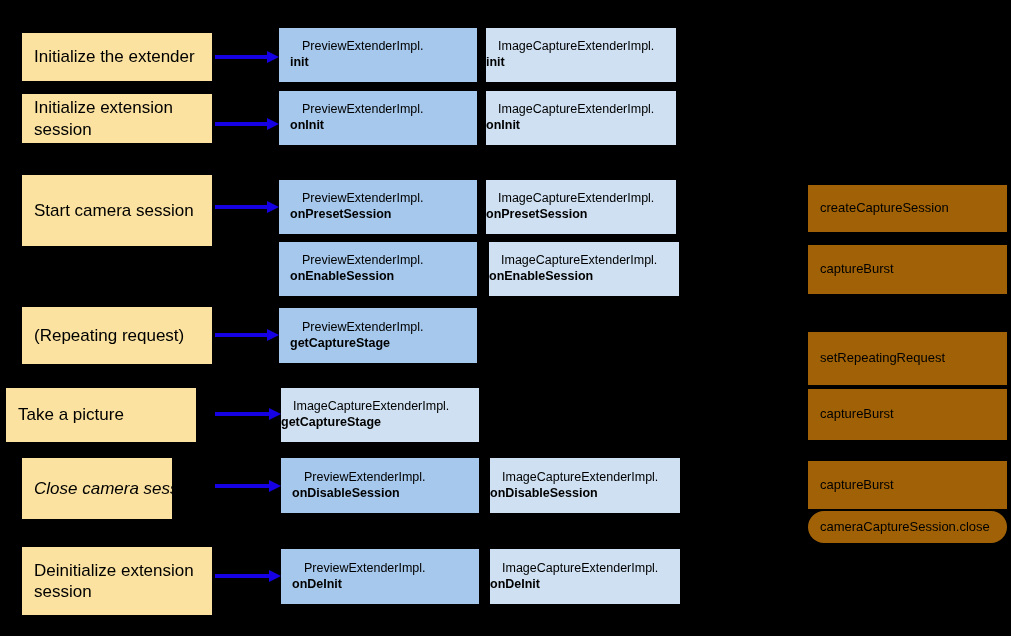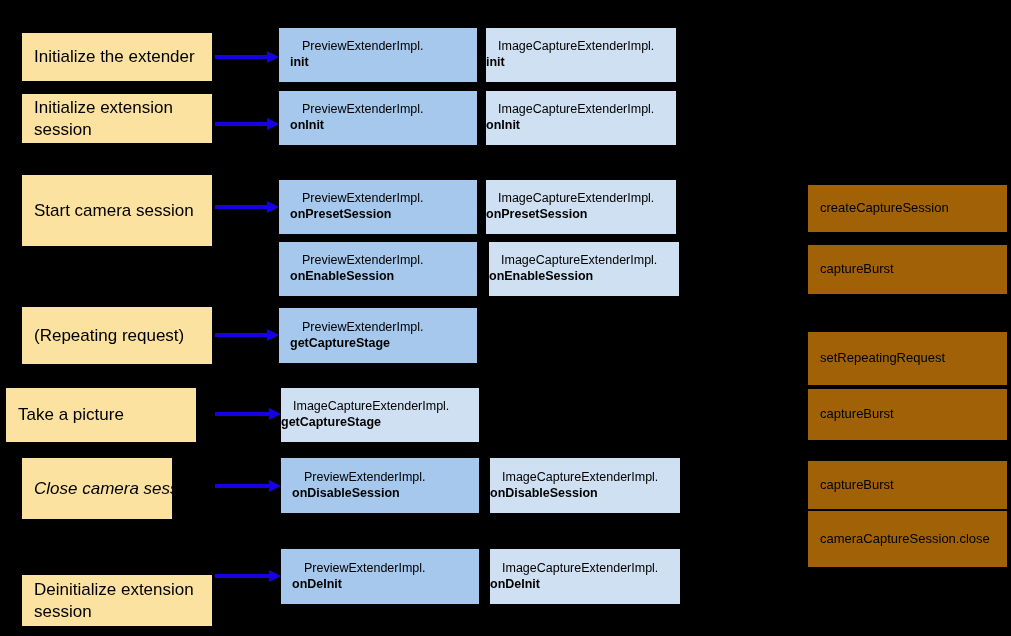--- a/index.html
+++ b/index.html
@@ -116,21 +116,21 @@
   </div>
 
   <div class="box stage" style="left:6px; top:388px; width:190px; height:54px;">
     <span class="line">Take a picture</span>
   </div>
 
   <div class="box stage" style="left:22px; top:458px; width:150px; height:61px;font-style:italic;">
     <span class="line">Close camera session</span>
   </div>
 
-  <div class="box stage" style="left:22px; top:547px; width:190px; height:51px;margin-top:28px;">
+  <div class="box stage" style="left:22px; top:547px; width:190px; height:68px;">
     <span class="line">Deinitialize extension</span>
     <span class="line">session</span>
   </div>
 
   <div class="arrow" style="left:215px; top:57px; width:64px;">
     <div class="shaft" style="width:52px;"></div>
     <div class="head" style="left:52px;"></div>
   </div>
 
   <div class="arrow" style="left:215px; top:124px; width:64px;">
@@ -246,17 +246,17 @@
   </div>
 
   <div class="box camera2" style="left:808px; top:389px; width:199px; height:51px;">
     <span class="line">captureBurst</span>
   </div>
 
   <div class="box camera2" style="left:808px; top:461px; width:199px; height:48px;">
     <span class="line">captureBurst</span>
   </div>
 
-  <div class="box camera2" style="left:808px; top:511px; width:199px; height:56px;">
+  <div class="box camera2" style="left:808px; top:511px; width:199px; height:32px;border-radius:17px;">
     <span class="line">cameraCaptureSession.close</span>
   </div>
 
 </div>
 
 </body></html>

